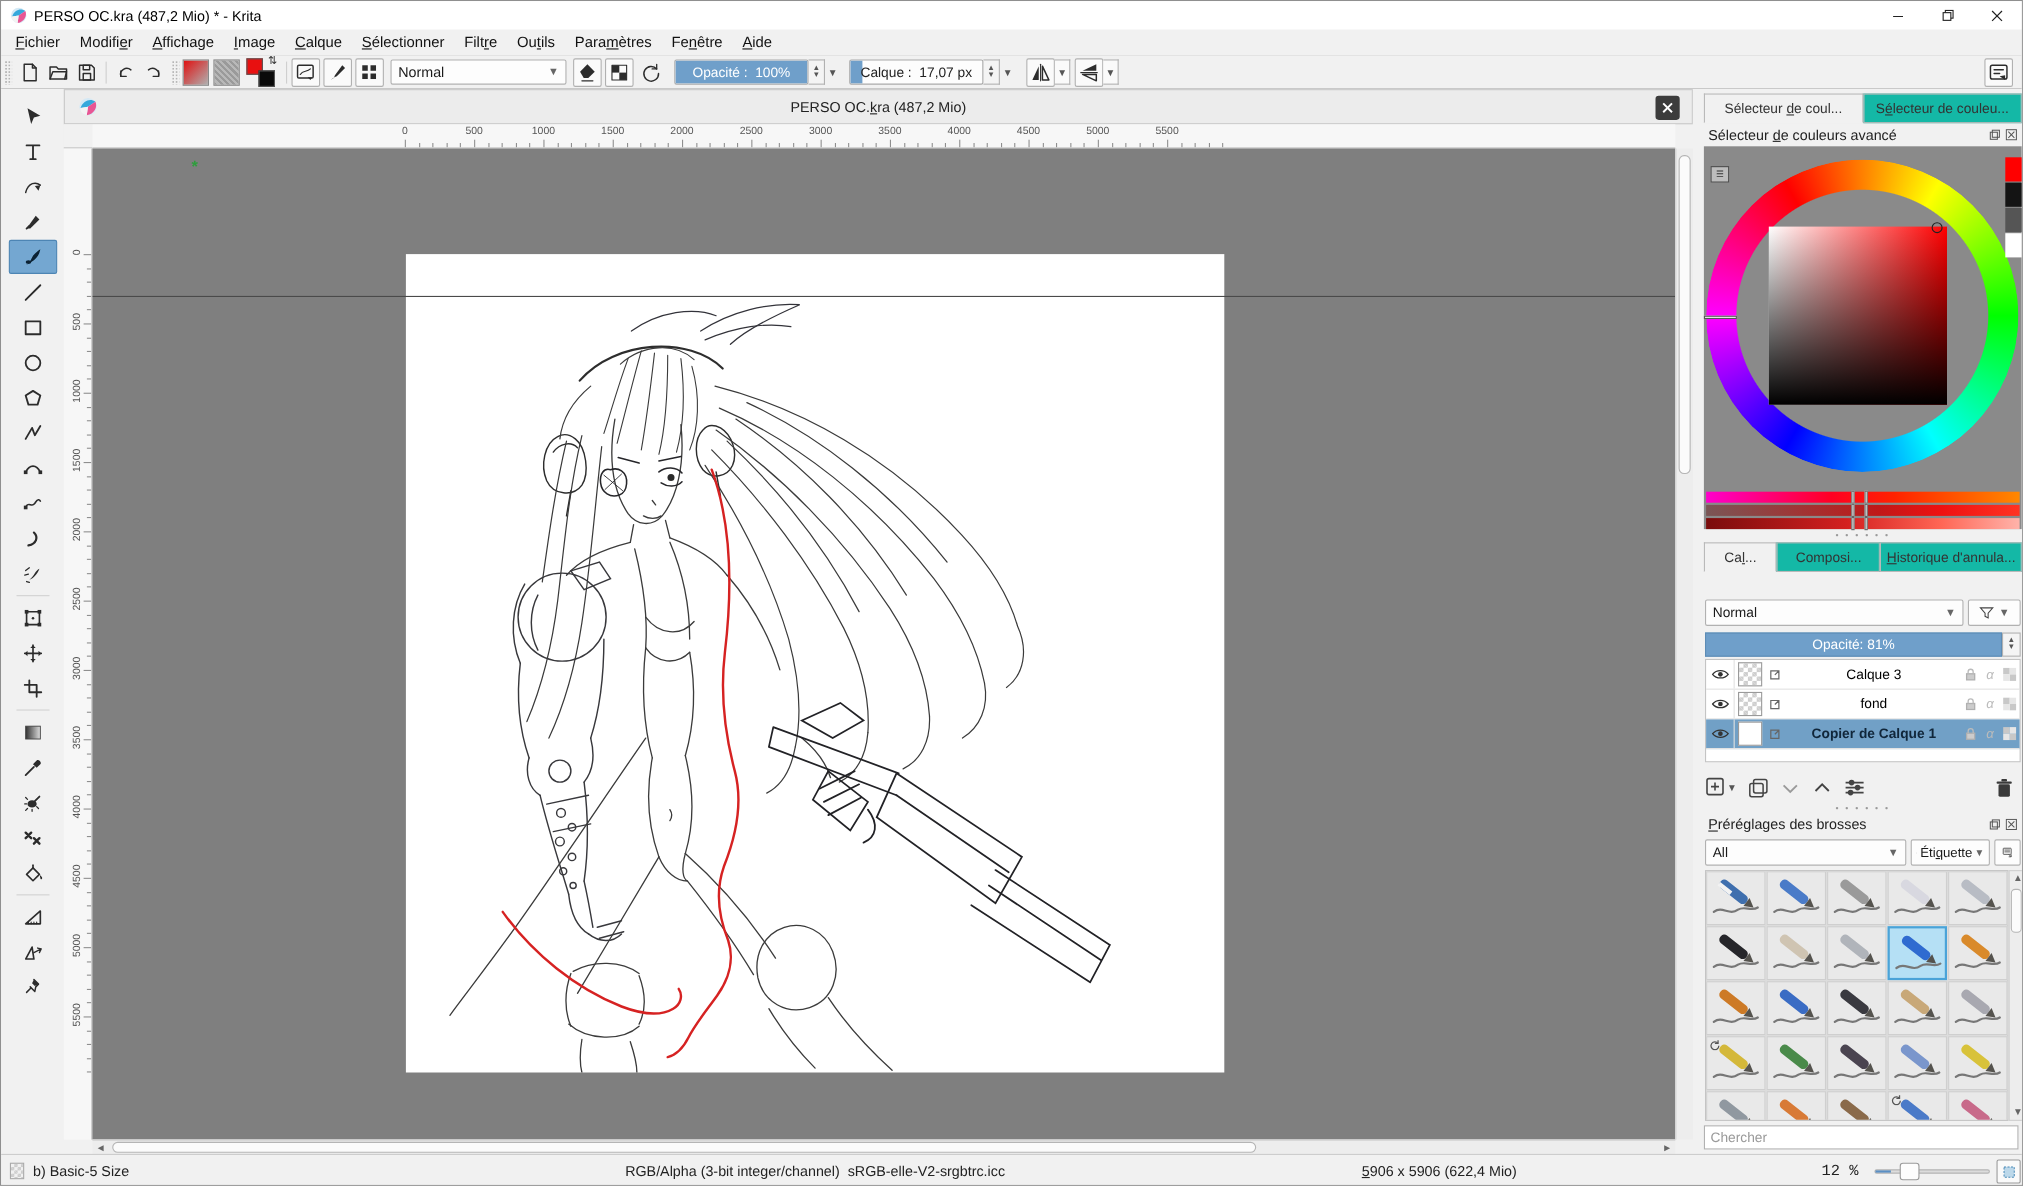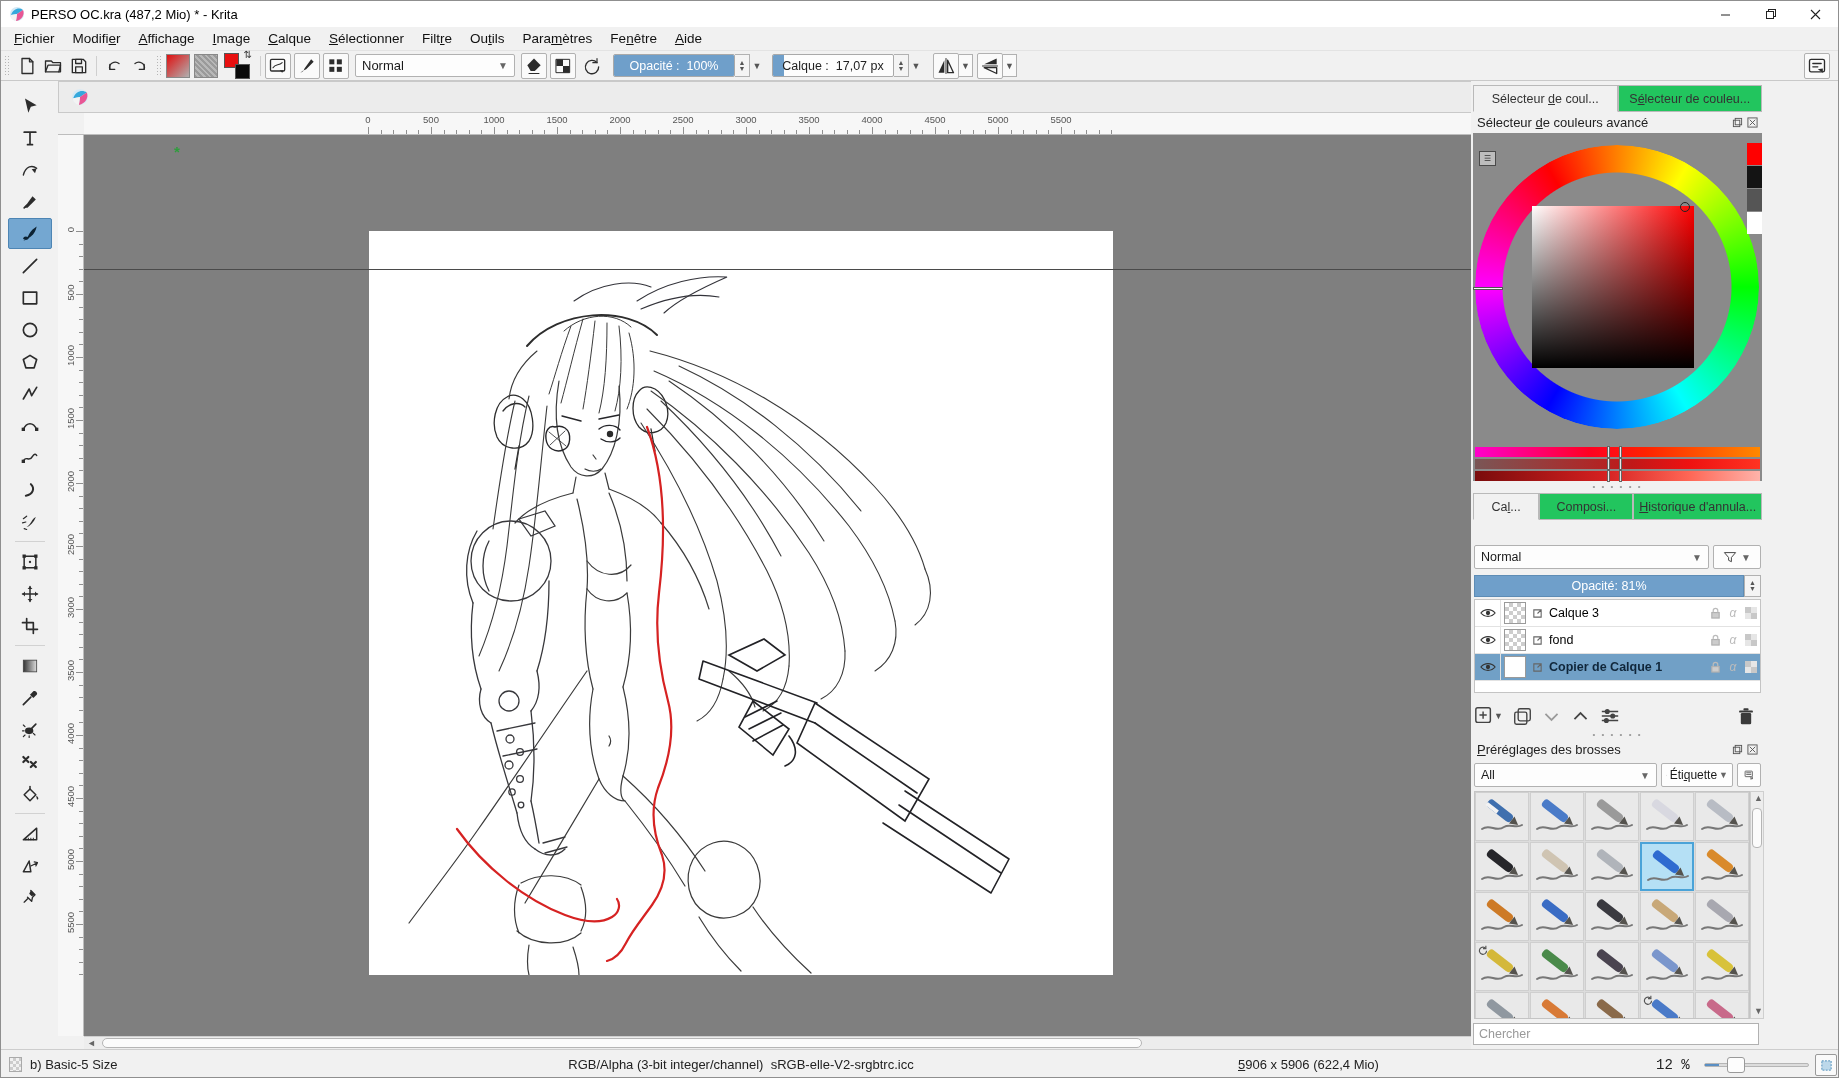--- a/index.html
+++ b/index.html
@@ -54,22 +54,22 @@
   #origin-mark{position:absolute;left:90px;top:8px;color:#2e9e3c;font-weight:bold;font-size:15px;}
   
   #vscroll{position:absolute;right:0;top:54px;width:16px;height:901px;background:#ededed;border-left:1px solid #cfcfcf;}
   #vscroll .thumb{position:absolute;left:2px;top:6px;width:11px;height:290px;background:#fbfbfb;border:1px solid #b5b5b5;border-radius:5px;}
   #hscroll{position:absolute;left:26px;bottom:0;width:1439px;height:13px;background:#ededed;border-top:1px solid #cfcfcf;}
   #hscroll .thumb{position:absolute;top:1px;left:18px;width:1040px;height:10px;background:#fbfbfb;border:1px solid #b5b5b5;border-radius:5px;}
   .scroll-arr{position:absolute;color:#666;font-size:9px;line-height:13px;}
   
   #splitter{position:absolute;left:1538px;top:0;width:8px;height:968px;background:#f1f1f1;}
   
-  #rightpanel{position:absolute;left:1470px;top:0;width:293px;height:968px;background:#f1f1f1;}
-  .dtab{height:27px;display:flex;align-items:center;justify-content:center;font-size:12.5px;padding:0 8px;background:#22c55e;border:1px solid #b9b9b9;color:#333;white-space:nowrap;overflow:hidden;}
+  #rightpanel{position:absolute;left:1546px;top:0;width:293px;height:968px;background:#f1f1f1;text-align:center;}
+  .dtab{height:27px;display:flex;align-items:center;justify-content:center;font-size:12.5px;padding:0 8px;background:#14b8a6;border:1px solid #b9b9b9;color:#333;white-space:nowrap;overflow:hidden;}
   .dtab.active{background:#f1f1f1;border-bottom-color:#f1f1f1;}
   .docker-head{display:flex;align-items:center;font-size:13px;color:#222;padding:0 4px;height:20px;}
   .docker-head .mini{margin-left:4px;color:#555;}
   .docker-head .sp{flex:1;}
   #colorarea{position:absolute;left:2px;top:52px;width:289px;height:348px;background:#8a8a8a;}
   #wheel{position:absolute;left:2px;top:12px;width:284px;height:284px;border-radius:50%;
      background:conic-gradient(from 90deg, #00ff00,#00ff80,#00ffff,#0080ff,#0000ff,#8000ff,#ff00ff,#ff0080,#ff0000,#ff8000,#ffff00,#80ff00,#00ff00);
      -webkit-mask:radial-gradient(circle, transparent 114px, #000 115px, #000 142px, transparent 143px);
      mask:radial-gradient(circle, transparent 114px, #000 115px, #000 142px, transparent 143px);}
   #svsquare{position:absolute;left:59px;top:73px;width:162px;height:162px;
@@ -481,20 +481,21 @@
     <div id="canvascol">
       <div id="tabbar">
         <span style="margin-left:12px;z-index:1;">
           <svg width="18" height="18" viewBox="0 0 16 16">
               <circle cx="8" cy="8" r="7" fill="#d5e9f5"></circle>
               <path d="M2 9 C4 3 10 1 14 4 L8 8 Z" fill="#35a8dc"></path>
               <path d="M14 4 C16 8 13 14 7 15 L8 8 Z" fill="#e85694"></path>
               <path d="M7 15 C3 14 1 11 2 9 L8 8 Z" fill="#f3f3f3"></path>
             </svg>
         </span>
+        <span class="tab-title">PERSO OC.<u>k</u>ra (487,2 Mio)</span>
         <div id="tab-close">
           <svg width="10" height="10" viewBox="0 0 10 10">
               <path d="M1 1 L9 9 M9 1 L1 9" stroke="#fff" stroke-width="1.8"></path>
             </svg>
         </div>
       </div>
       <div id="ruler-corner"></div>
       <div id="hruler">
           <div class="hlab" style="left: 284px;">0</div>
           <div class="hlab" style="left: 347px;">500</div>

